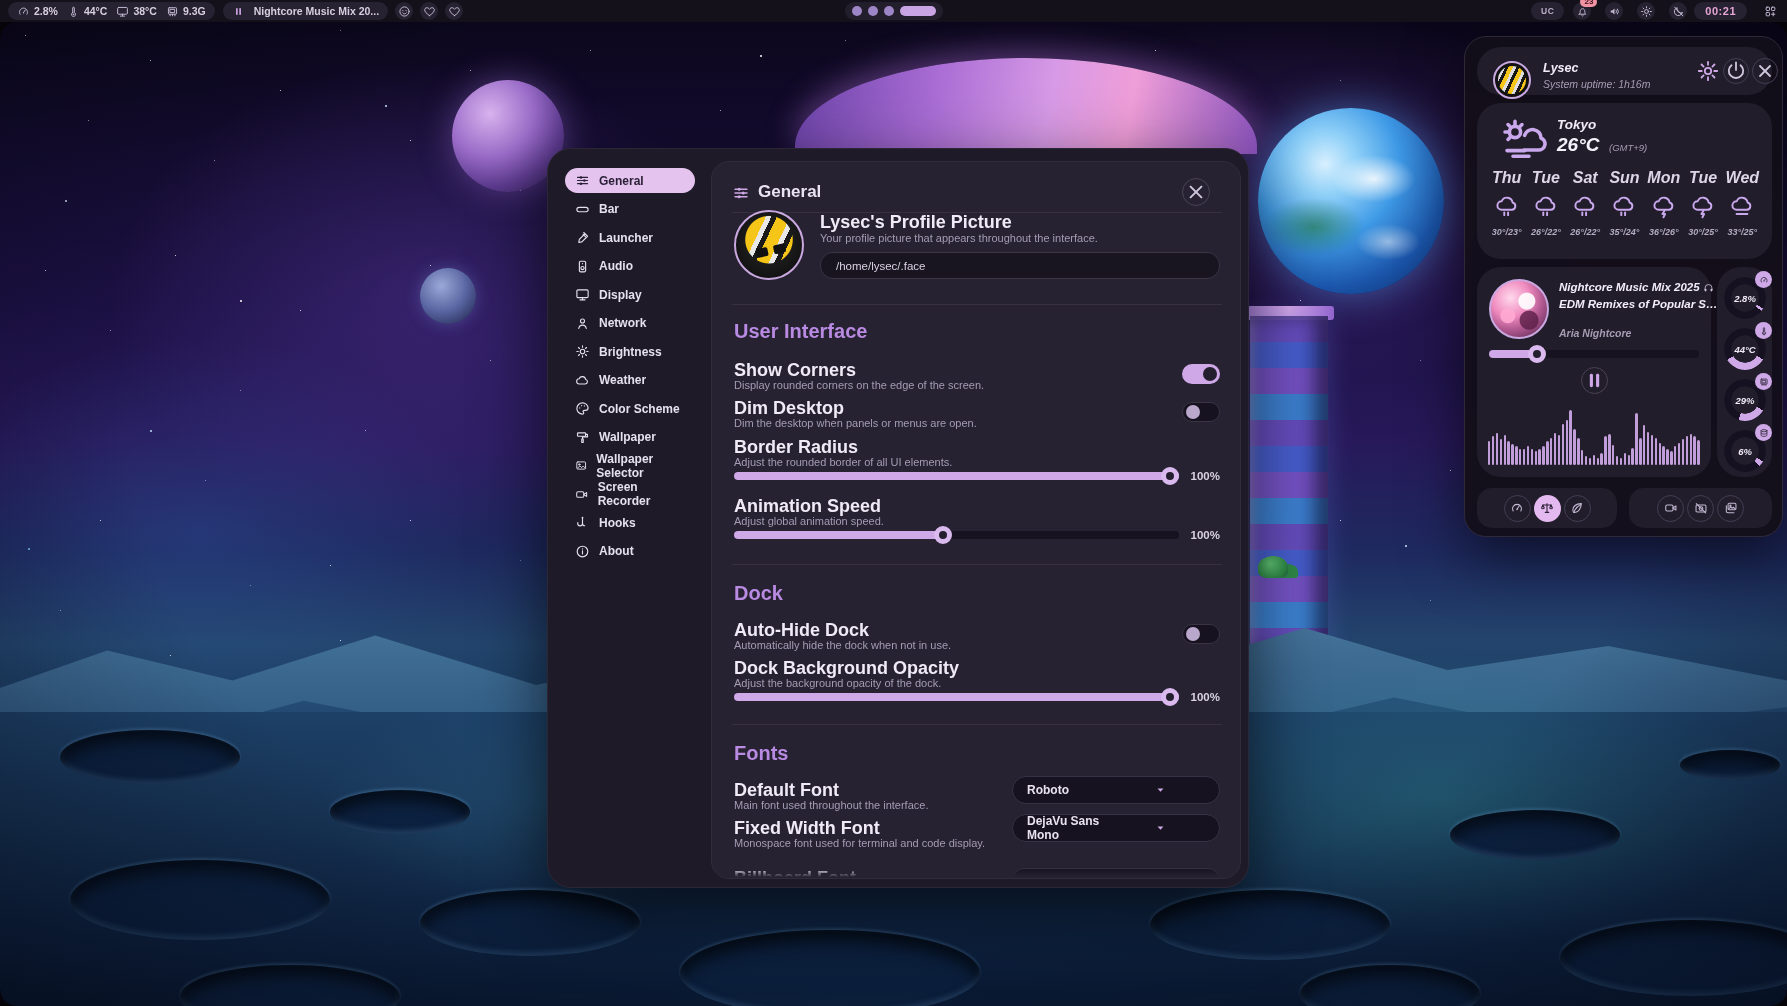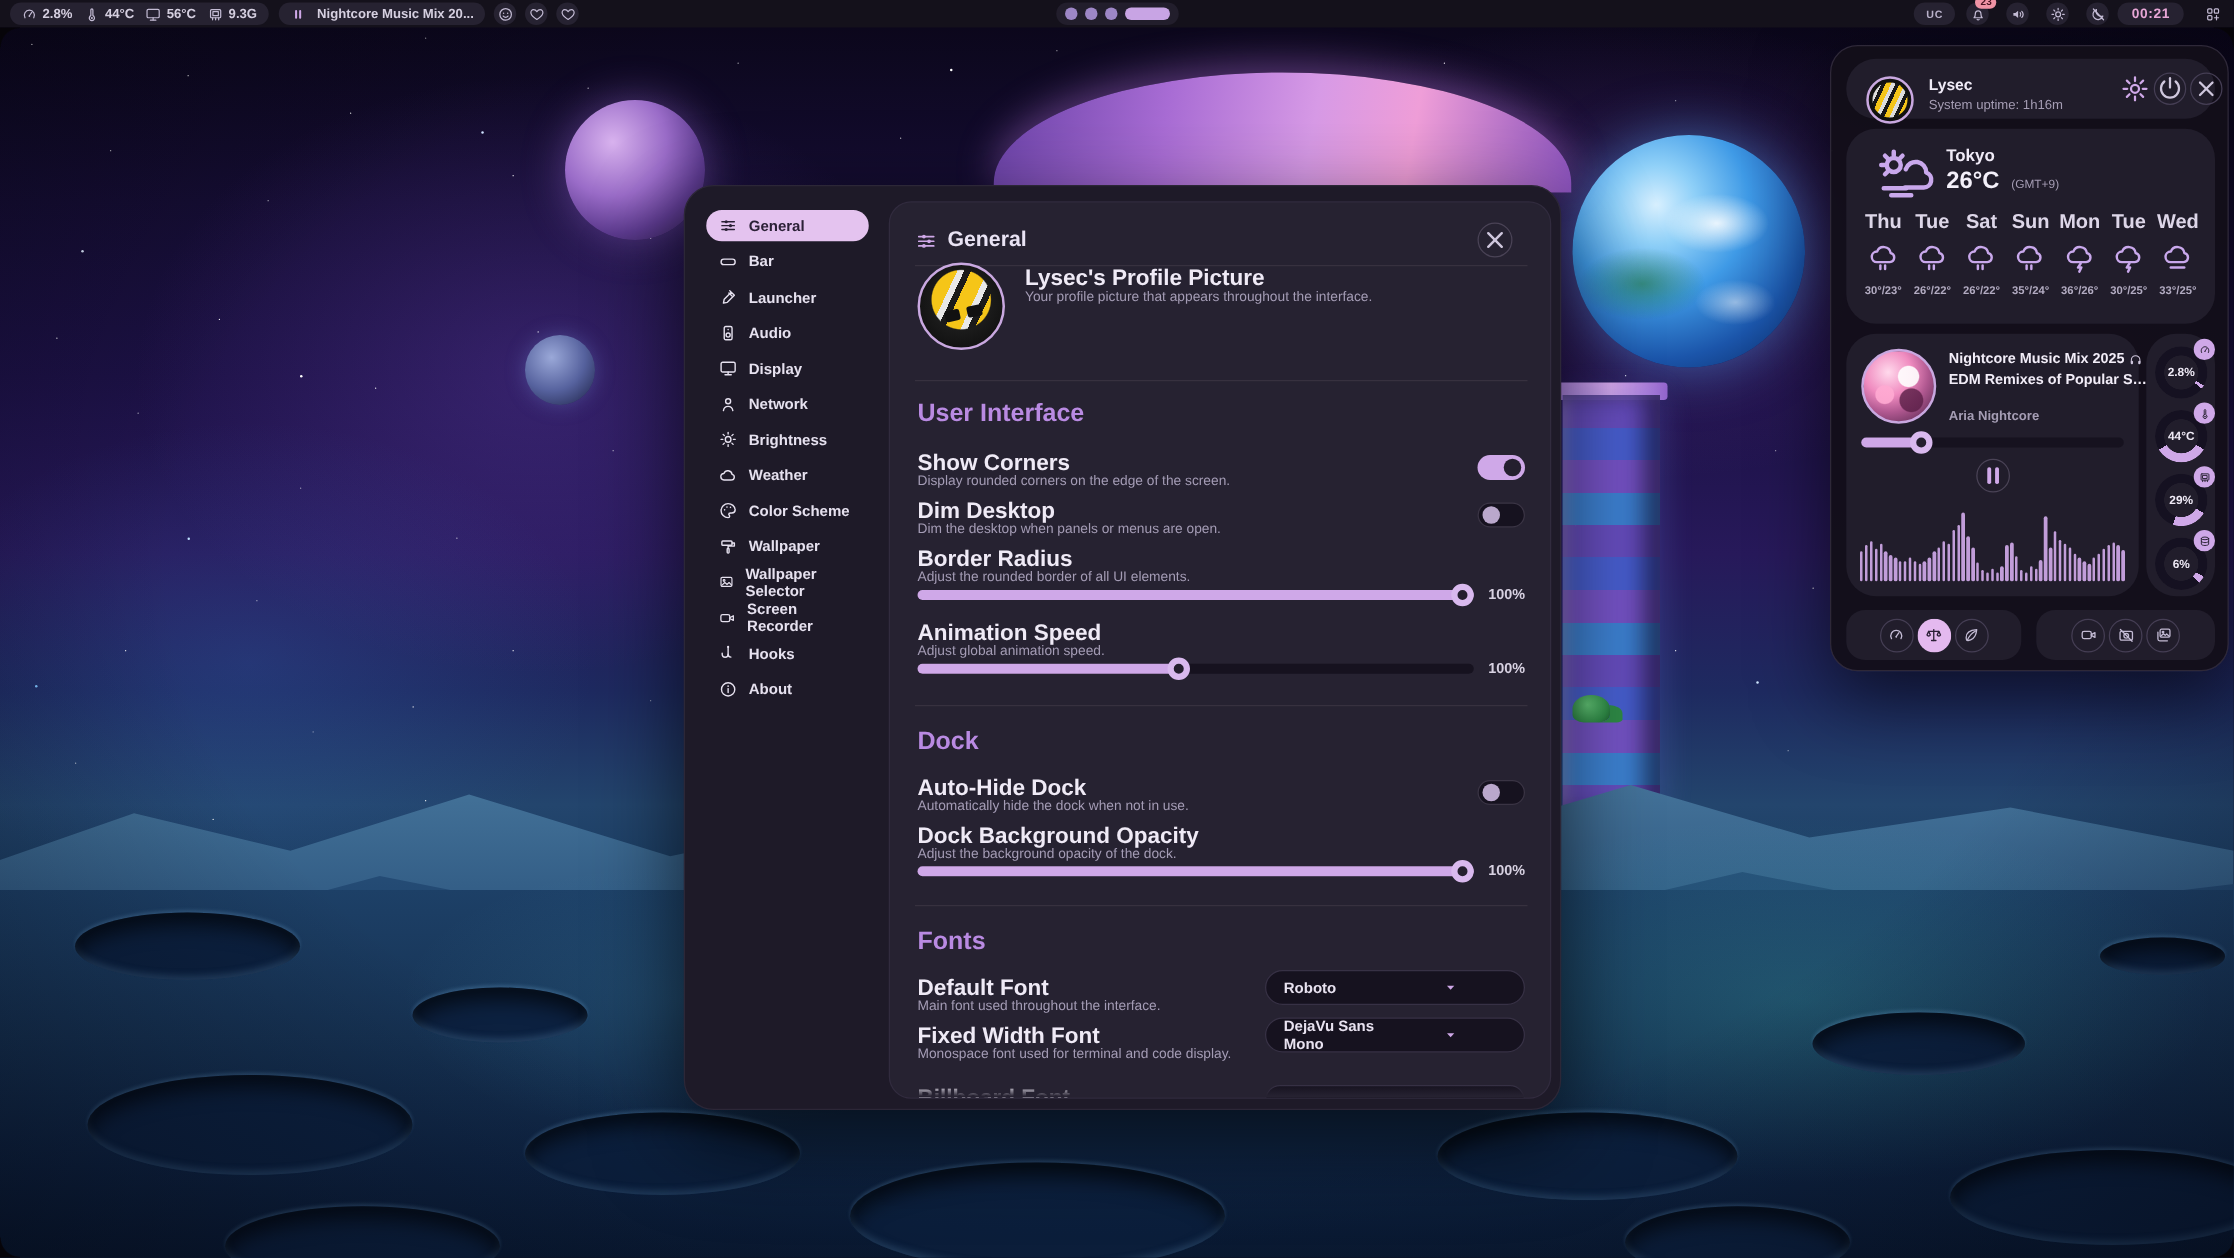--- a/index.html
+++ b/index.html
@@ -145,21 +145,21 @@
   .slider-val { position:absolute; font-size:11.5px; font-weight:700; color:#d8d2e2; width:40px; text-align:right; }
   .dropdown { position:absolute; left:300px; width:208px; height:28px; background:#16121f; border:1px solid #373145;
     border-radius:14px; display:flex; align-items:center; padding:0 14px; cursor:pointer; }
   .dropdown span { font-size:12px; font-weight:700; color:#e8e2f0; flex:1; }
   .dropdown .caret { width:14px; height:14px; color:#cfa8e8; }
   .fade-bottom { left:0; right:0; bottom:0; height:10px; background:linear-gradient(180deg, transparent, #262231 90%); }
 
   
   #panel { left:1464px; top:36px; width:319px; height:501px; background:rgba(19,15,25,.96);
     border-radius:22px; z-index:45; border:1px solid #2e2838; box-shadow:0 20px 60px rgba(0,0,0,.6); }
-  .card { position:absolute; background:#211d2b; border-radius:24px; }
+  .card { position:absolute; background:#211d2b; border-radius:24px;font-style:italic; }
   .avatar-sm { left:16px; top:14px; width:38px; height:38px; border-radius:50%; border:2px solid #c9a8e0;
     overflow:hidden; background:#111; }
   .avatar-sm .skull-mini { position:absolute; inset:3px; border-radius:50%;
     background:repeating-linear-gradient(115deg,#f5c518 0 4px,#ddd 4px 7px,#171717 7px 10px); }
   .user-name { left:66px; top:14px; font-size:12.5px; font-weight:800; color:#f0ebf7; }
   .user-uptime { left:66px; top:31px; font-size:10.5px; color:#a59db4; }
   .round-btn { position:absolute; width:26px; height:26px; border-radius:50%; border:1.5px solid #453e54;
     display:flex; align-items:center; justify-content:center; color:#cfc7dd; cursor:pointer; }
   .round-btn svg { width:13px; height:13px; }
   .weather-ico { left:22px; top:12px; width:48px; height:48px; color:#c9a8ec; }
@@ -268,21 +268,21 @@
           <span>44°C</span>
         </span>
         <span class="tb-stat">
           <span class="tb-ico">
             <svg viewBox="0 0 24 24" fill="none" stroke="currentColor" stroke-width="1.8" stroke-linecap="round" stroke-linejoin="round" style="width:100%;height:100%">
               <rect x="3" y="4.5" width="18" height="12.5" rx="2"></rect>
               <line x1="12" y1="17" x2="12" y2="20"></line>
               <line x1="8" y1="20.5" x2="16" y2="20.5"></line>
             </svg>
           </span>
-          <span>56°C</span>
+          <span>38°C</span>
         </span>
         <span class="tb-stat">
           <span class="tb-ico">
             <svg viewBox="0 0 24 24" fill="none" stroke="currentColor" stroke-width="1.8" stroke-linecap="round" stroke-linejoin="round" style="width:100%;height:100%">
               <rect x="4.5" y="5" width="15" height="12" rx="1.5"></rect>
               <rect x="8" y="8" width="8" height="6"></rect>
               <line x1="7.5" y1="17" x2="7.5" y2="20"></line>
               <line x1="12" y1="17" x2="12" y2="20"></line>
               <line x1="16.5" y1="17" x2="16.5" y2="20"></line>
             </svg>
@@ -551,20 +551,23 @@
         </span>
       </div>
     <div class="mc divider" style="top:50px"></div>
 
     <div class="mc avatar-big">
       <div class="skull"></div>
       <div class="skull-eyes"></div>
     </div>
     <div class="mc row-label" style="left:108px; top:50px;">Lysec's Profile Picture</div>
     <div class="mc row-desc" style="left:108px; top:70px;">Your profile picture that appears throughout the interface.</div>
+    <div class="mc path-input">
+        <span>/home/lysec/.face</span>
+      </div>
 
     <div class="mc divider" style="top:142px"></div>
     <div class="mc section-title" style="left:22px; top:158px;">User Interface</div>
 
     <div class="mc row-label" style="left:22px; top:198px;">Show Corners</div>
     <div class="mc row-desc" style="left:22px; top:217px;">Display rounded corners on the edge of the screen.</div>
     <div class="toggle on" style="left:470px; top:202px;"></div>
 
     <div class="mc row-label" style="left:22px; top:236px;">Dim Desktop</div>
     <div class="mc row-desc" style="left:22px; top:255px;">Dim the desktop when panels or menus are open.</div>

